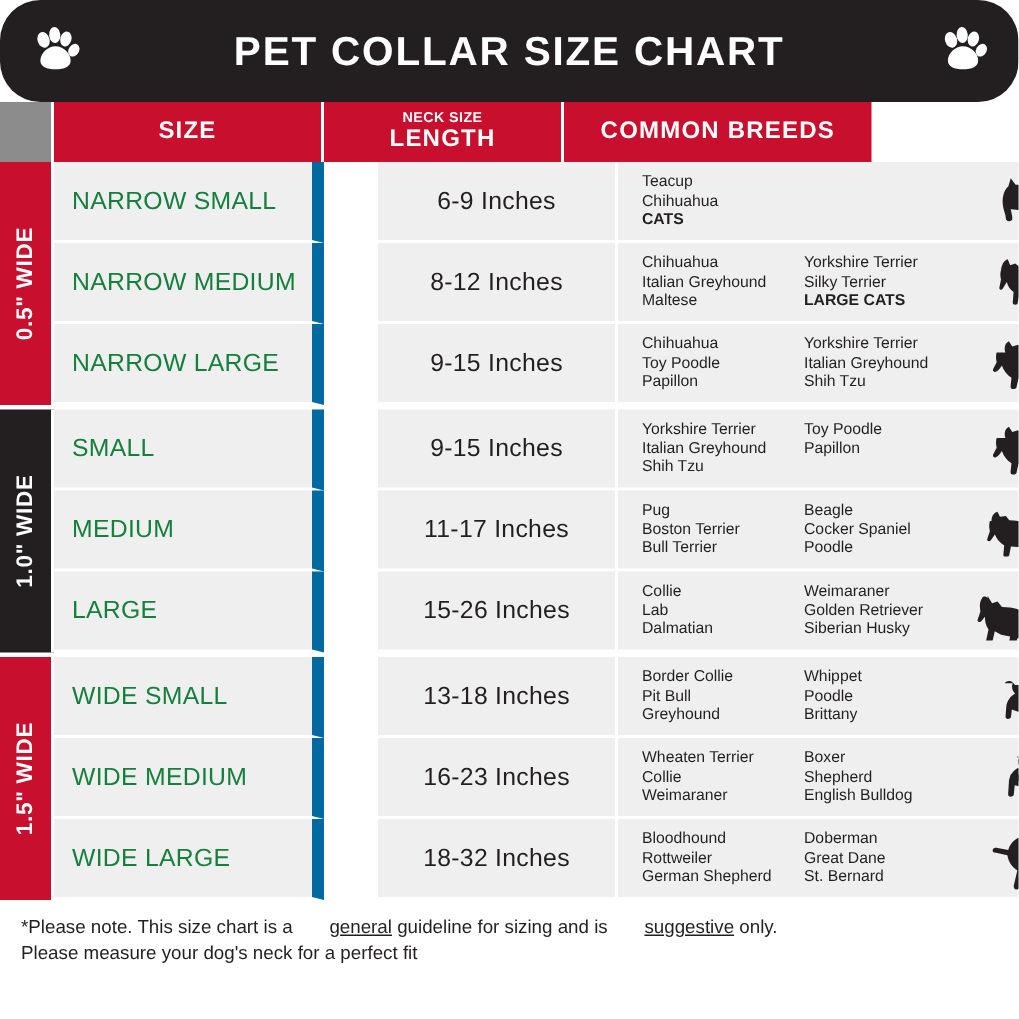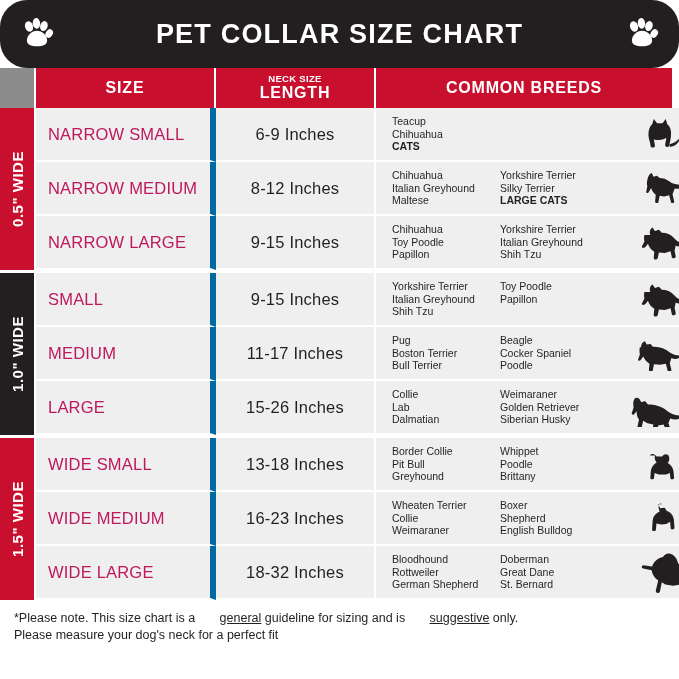--- a/index.html
+++ b/index.html
@@ -50,21 +50,21 @@
   .paw.right { right: 20px; }
 
   
   .chart {
     position: relative;
     width: 679px;
     box-sizing: border-box;
   }
   .row {
     display: flex;
-    width: 672px;
+    width: 581px;
     box-sizing: border-box;
   }
 
   
   .spine {
     width: 36px;
     flex: 0 0 36px;
     box-sizing: border-box;
     position: relative;
     border-right: 2px solid #ffffff;
@@ -111,43 +111,44 @@
   }
   .length-word {
     margin-top: 9px;
   }
 
   
   .c-size {
     width: 180px;
     flex: 0 0 180px;
     box-sizing: border-box;
-    border-right: 6px solid #0369a1;
+    border-right: 8px solid #0369a1;
     border-bottom: 2px solid #ffffff;
     display: flex;
     align-items: center;
     padding-left: 12px;
     font-size: 16.5px;
-    color: #be185d;
+    color: #15803d;
     background: #efefef;
     letter-spacing: 0.2px;
   }
   .c-len {
     width: 160px;
     flex: 0 0 160px;
     box-sizing: border-box;
     border-right: 2px solid #ffffff;
     border-bottom: 2px solid #ffffff;
     display: flex;
     align-items: center;
     justify-content: center;
     font-size: 16.5px;
     color: #231f20;
     background: #efefef;
     letter-spacing: 0.2px;
+    margin-left: 36px;
   }
   .c-breeds {
     flex: 1 1 auto;
     box-sizing: border-box;
     border-bottom: 2px solid #ffffff;
     background: #efefef;
     display: flex;
     align-items: center;
     position: relative;
   }

